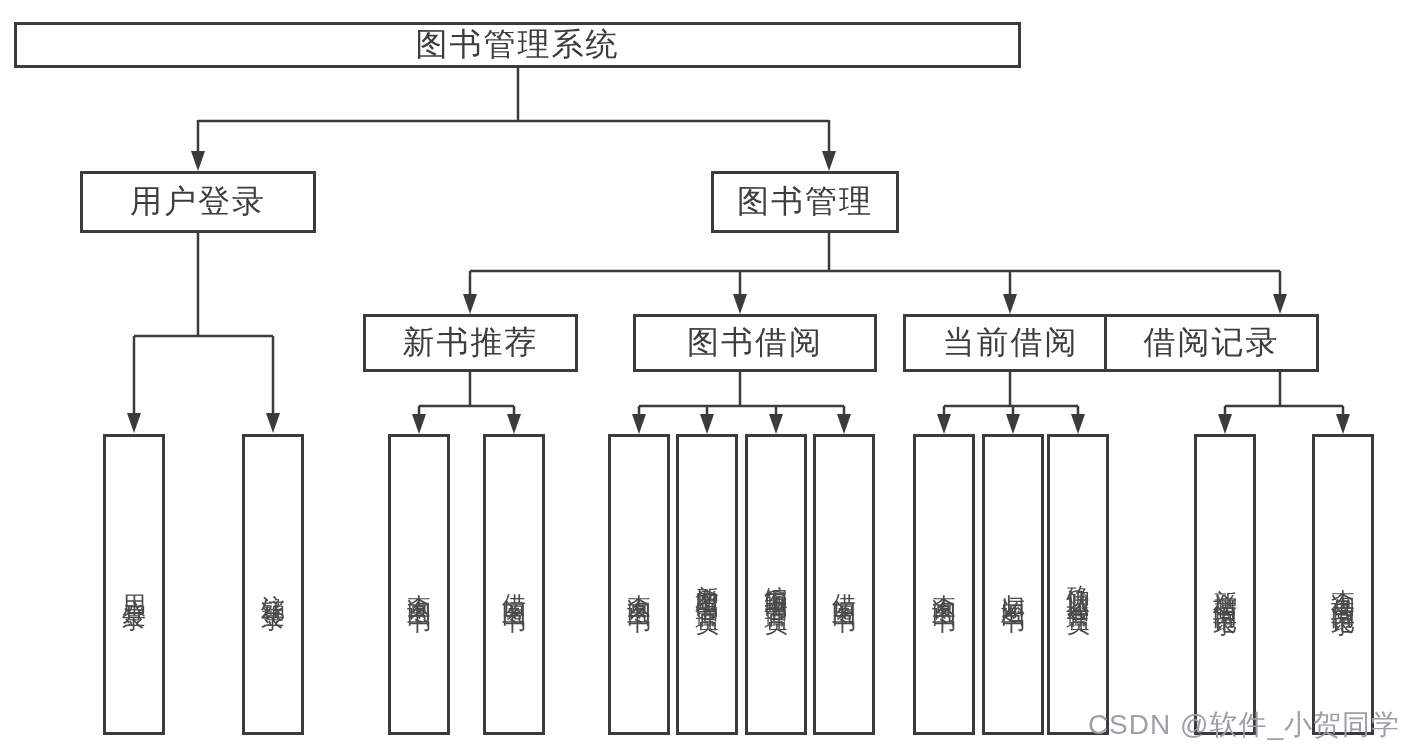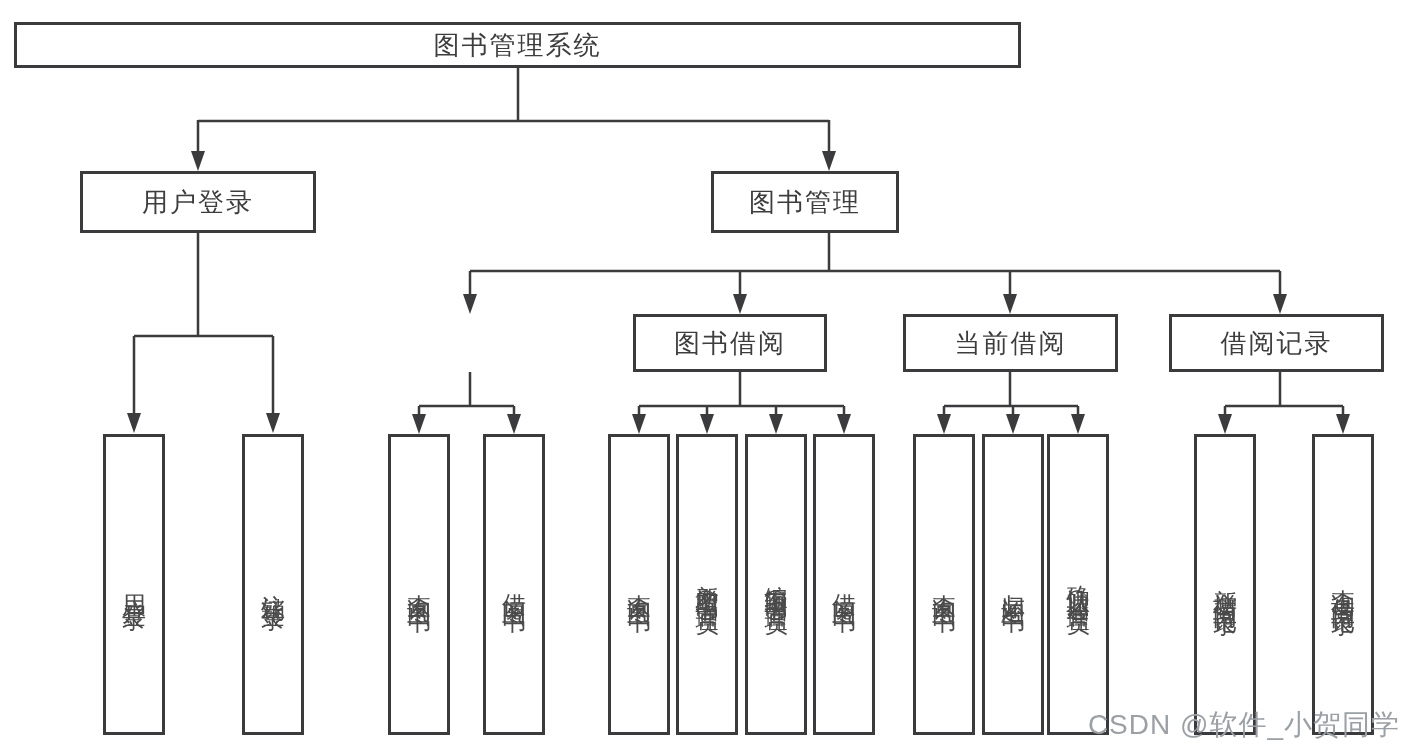--- a/index.html
+++ b/index.html
@@ -19,21 +19,21 @@
   .box {
     position: absolute;
     box-sizing: border-box;
     background: #ffffff;
     border: 3px solid #3b3b3d;
     display: flex;
     align-items: center;
     justify-content: center;
   }
   .h-label {
-    font-size: 26px;
+    font-size: 32px;
     letter-spacing: 2px;
     color: #3d3d3d;
     white-space: nowrap;
   }
   .v-label {
     writing-mode: vertical-rl;
     text-orientation: mixed;
     font-size: 24px;
     letter-spacing: 5px;
     color: #4a4a4a;
@@ -96,27 +96,30 @@
     <span class="h-label">图书管理系统</span>
   </div>
 
   <div class="box" style="left:80px; top:171px; width:236px; height:62px;">
     <span class="h-label">用户登录</span>
   </div>
   <div class="box" style="left:711px; top:171px; width:188px; height:62px;">
     <span class="h-label">图书管理</span>
   </div>
 
-  <div class="box" style="left:633px; top:314px; width:194px; height:58px;">
+  <div class="box" style="left:363px; top:314px; width:215px; height:58px;">
+    <span class="h-label">新书推荐</span>
+  </div>
+  <div class="box" style="left:633px; top:314px; width:244px; height:58px;">
     <span class="h-label">图书借阅</span>
   </div>
   <div class="box" style="left:903px; top:314px; width:215px; height:58px;">
     <span class="h-label">当前借阅</span>
   </div>
-  <div class="box" style="left:1169px; top:314px; width:215px; height:58px;">
+  <div class="box" style="left:1104px; top:314px; width:215px; height:58px;">
     <span class="h-label">借阅记录</span>
   </div>
 
   <div class="box" style="left:103px; top:434px; width:62px; height:301px;">
     <span class="v-label">用户登录</span>
   </div>
   <div class="box" style="left:242px; top:434px; width:62px; height:301px;">
     <span class="v-label">注销登录</span>
   </div>
 

